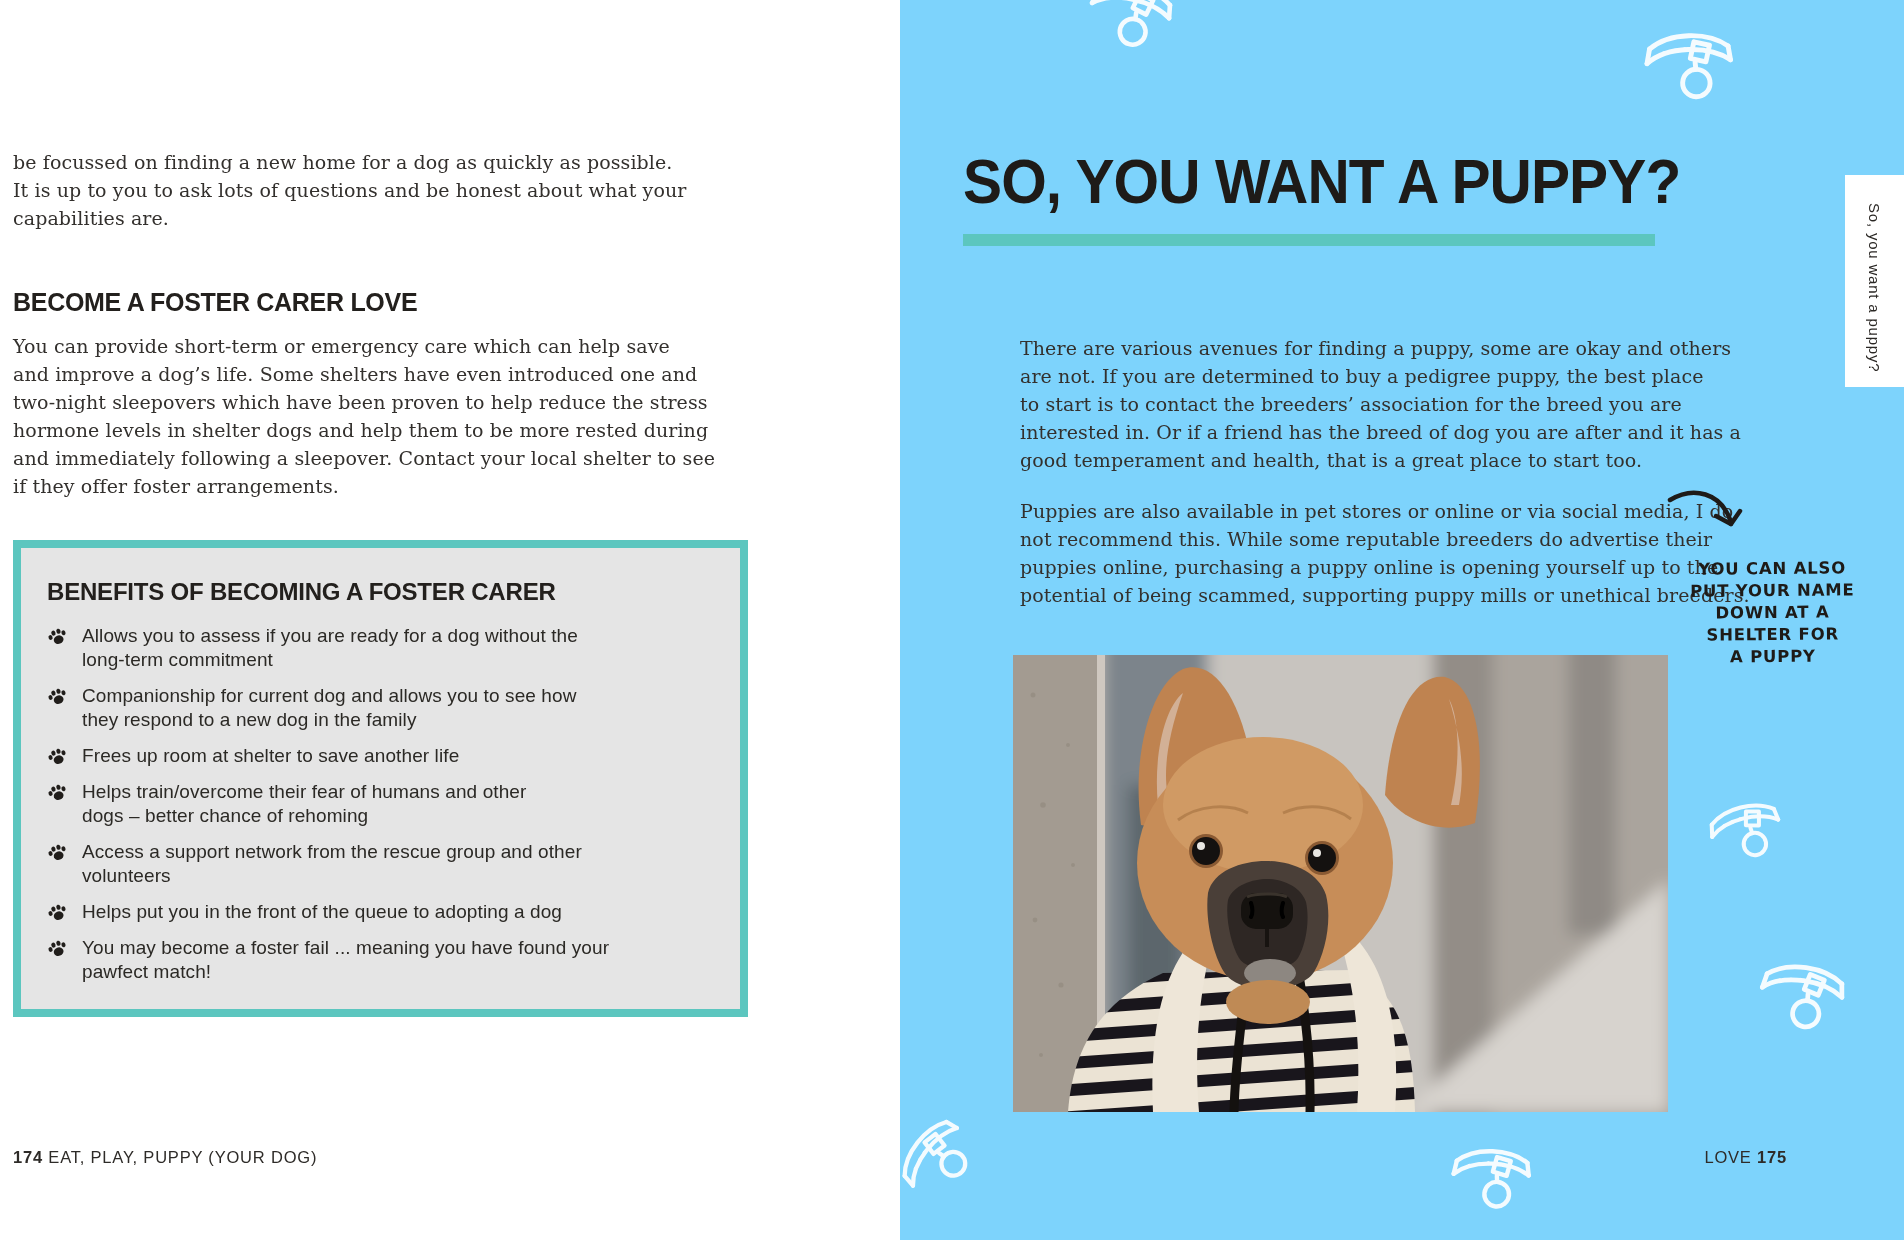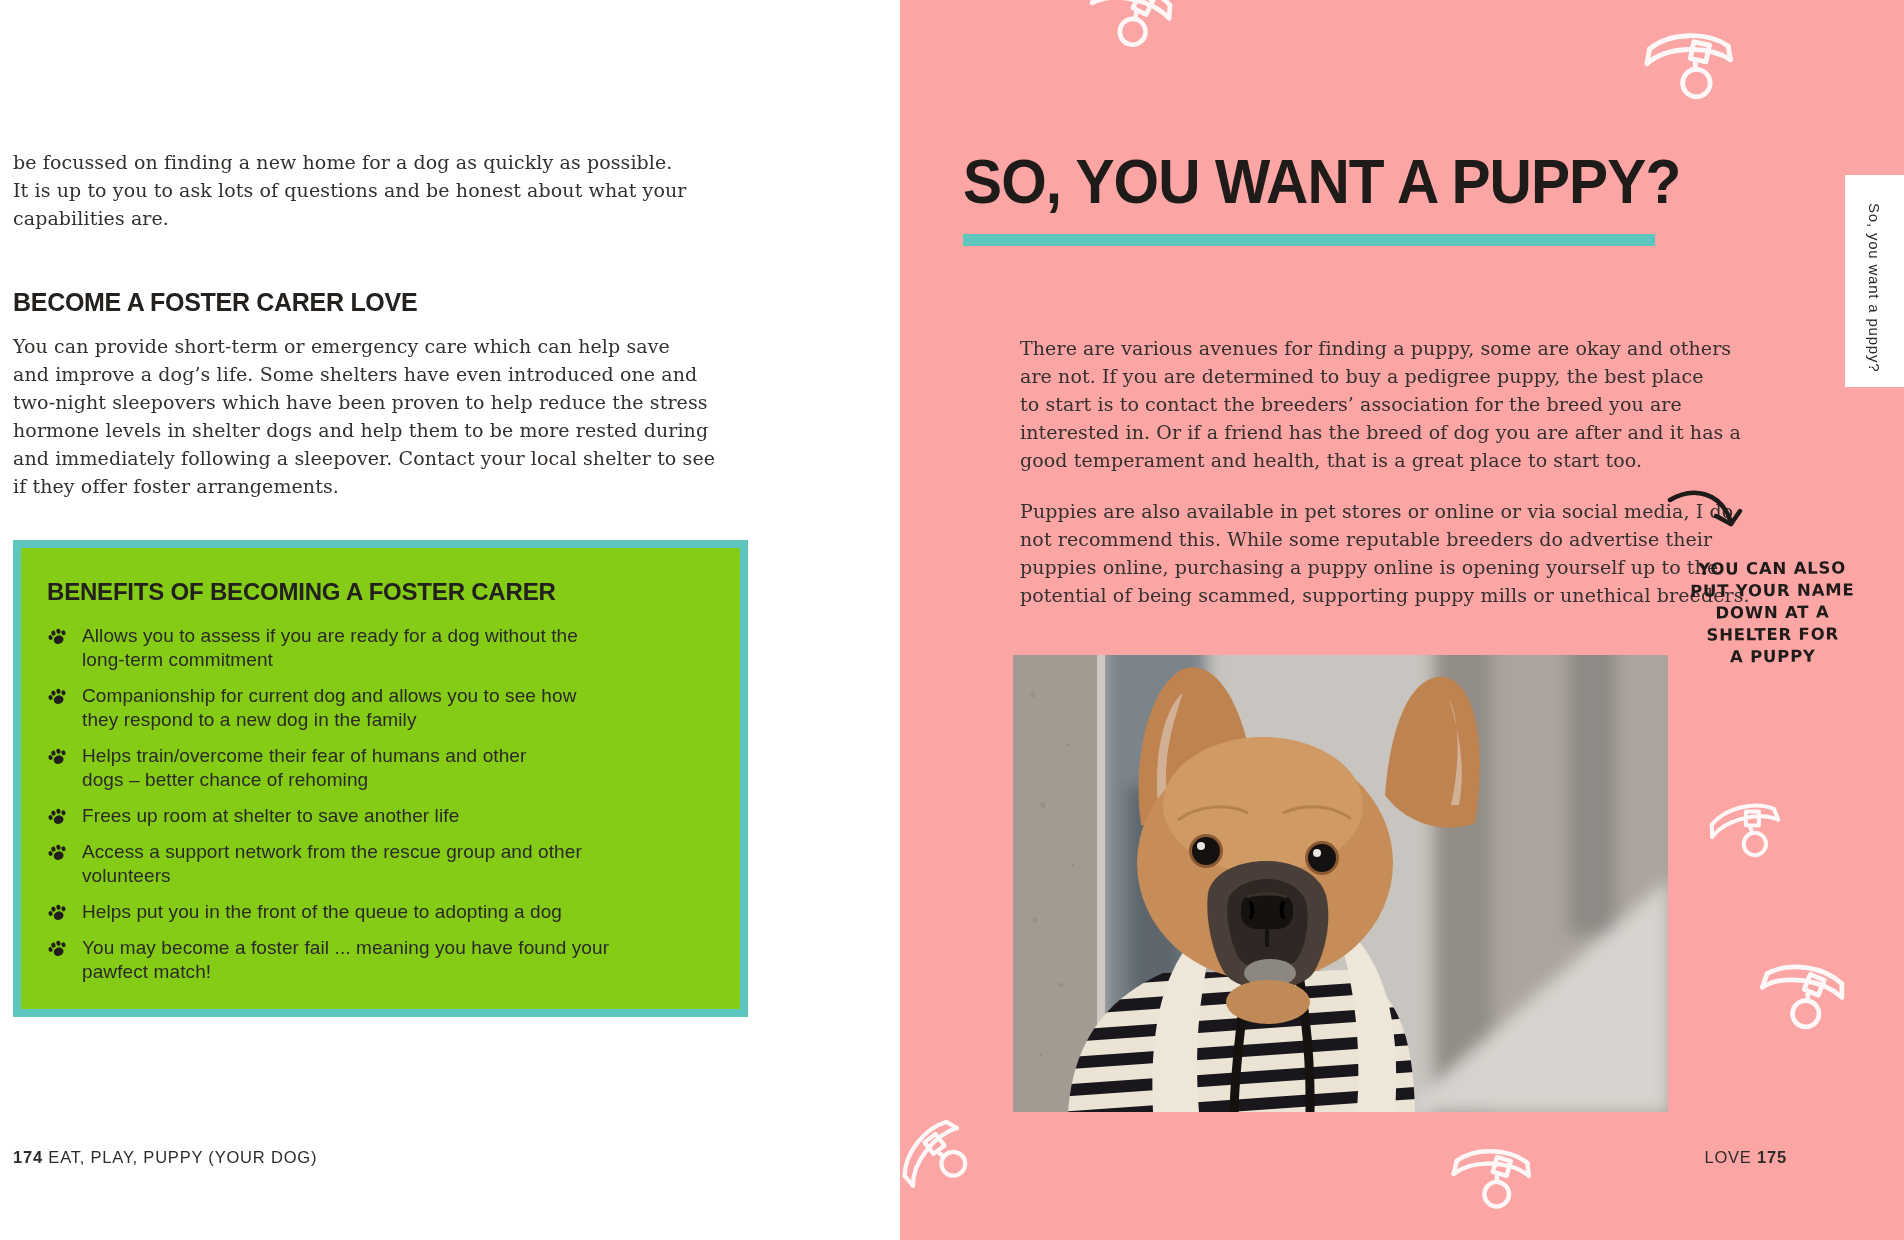--- a/index.html
+++ b/index.html
@@ -23,21 +23,21 @@
 
   .subhead {
     position:absolute; left:13px; top:288px;
     font-family:"Liberation Sans",sans-serif; font-weight:bold;
     font-size:25px; letter-spacing:-0.3px; color:#23201d;
   }
   .foster-body { position:absolute; left:13px; top:332px; }
 
   .benefits-box {
     position:absolute; left:13px; top:540px; width:735px; height:477px;
-    border:8px solid #5cc6bf; background:#84cc16;
+    border:8px solid #5cc6bf; background:#e5e5e5;
     padding:30px 20px 20px 26px;
   }
   .benefits-heading {
     font-family:"Liberation Sans",sans-serif; font-weight:bold;
     font-size:24px; letter-spacing:-0.2px; color:#23201d; margin-bottom:18px;
   }
   .benefits-list { list-style:none; }
   .benefits-list li { display:flex; align-items:flex-start; margin-bottom:12px; }
   .paw { flex:none; width:21px; height:21px; margin:2px 14px 0 0; }
   .benefit-text {
@@ -45,21 +45,21 @@
     color:#2b2925; white-space:pre; letter-spacing:0.1px;
   }
 
   .footer { position:absolute; top:1148px; font-size:16.5px; letter-spacing:0.8px; color:#2e2b28; }
   .footer-left { left:13px; }
   .footer .pagenum { font-weight:bold; }
 
   
   .page-right {
     position:absolute; left:900px; top:0; width:1004px; height:1240px;
-    background:#fca5a5; overflow:hidden;
+    background:#7dd3fc; overflow:hidden;
   }
   .doodles { position:absolute; left:0; top:0; width:1004px; height:1240px; pointer-events:none; }
 
   .main-title {
     position:absolute; left:63px; top:150px;
     font-family:"Liberation Sans",sans-serif; font-weight:bold;
     font-size:63px; line-height:62px; letter-spacing:-1px; color:#1e1b18;
     transform:scaleX(0.93); transform-origin:left center; white-space:pre;
   }
   .title-rule { position:absolute; left:63px; top:234px; width:692px; height:12px; background:#5cc6bf; }
@@ -146,34 +146,34 @@
         <li>
           <svg class="paw" viewBox="0 0 22 22">
               <g fill="#211e1b" transform="rotate(-20 11 11)">
                 <ellipse cx="11" cy="14.5" rx="5.2" ry="4.4"></ellipse>
                 <ellipse cx="3.8" cy="9.5" rx="2.1" ry="2.6"></ellipse>
                 <ellipse cx="8.2" cy="6.2" rx="2.2" ry="2.7"></ellipse>
                 <ellipse cx="13.8" cy="6.2" rx="2.2" ry="2.7"></ellipse>
                 <ellipse cx="18.2" cy="9.5" rx="2.1" ry="2.6"></ellipse>
               </g>
             </svg>
+          <span class="benefit-text">Frees up room at shelter to save another life</span>
+        </li>
+        <li>
+          <svg class="paw" viewBox="0 0 22 22">
+              <g fill="#211e1b" transform="rotate(-20 11 11)">
+                <ellipse cx="11" cy="14.5" rx="5.2" ry="4.4"></ellipse>
+                <ellipse cx="3.8" cy="9.5" rx="2.1" ry="2.6"></ellipse>
+                <ellipse cx="8.2" cy="6.2" rx="2.2" ry="2.7"></ellipse>
+                <ellipse cx="13.8" cy="6.2" rx="2.2" ry="2.7"></ellipse>
+                <ellipse cx="18.2" cy="9.5" rx="2.1" ry="2.6"></ellipse>
+              </g>
+            </svg>
           <span class="benefit-text">Helps train/overcome their fear of humans and other
 dogs – better chance of rehoming</span>
-        </li>
-        <li>
-          <svg class="paw" viewBox="0 0 22 22">
-              <g fill="#211e1b" transform="rotate(-20 11 11)">
-                <ellipse cx="11" cy="14.5" rx="5.2" ry="4.4"></ellipse>
-                <ellipse cx="3.8" cy="9.5" rx="2.1" ry="2.6"></ellipse>
-                <ellipse cx="8.2" cy="6.2" rx="2.2" ry="2.7"></ellipse>
-                <ellipse cx="13.8" cy="6.2" rx="2.2" ry="2.7"></ellipse>
-                <ellipse cx="18.2" cy="9.5" rx="2.1" ry="2.6"></ellipse>
-              </g>
-            </svg>
-          <span class="benefit-text">Frees up room at shelter to save another life</span>
         </li>
         <li>
           <svg class="paw" viewBox="0 0 22 22">
               <g fill="#211e1b" transform="rotate(-20 11 11)">
                 <ellipse cx="11" cy="14.5" rx="5.2" ry="4.4"></ellipse>
                 <ellipse cx="3.8" cy="9.5" rx="2.1" ry="2.6"></ellipse>
                 <ellipse cx="8.2" cy="6.2" rx="2.2" ry="2.7"></ellipse>
                 <ellipse cx="13.8" cy="6.2" rx="2.2" ry="2.7"></ellipse>
                 <ellipse cx="18.2" cy="9.5" rx="2.1" ry="2.6"></ellipse>
               </g>

